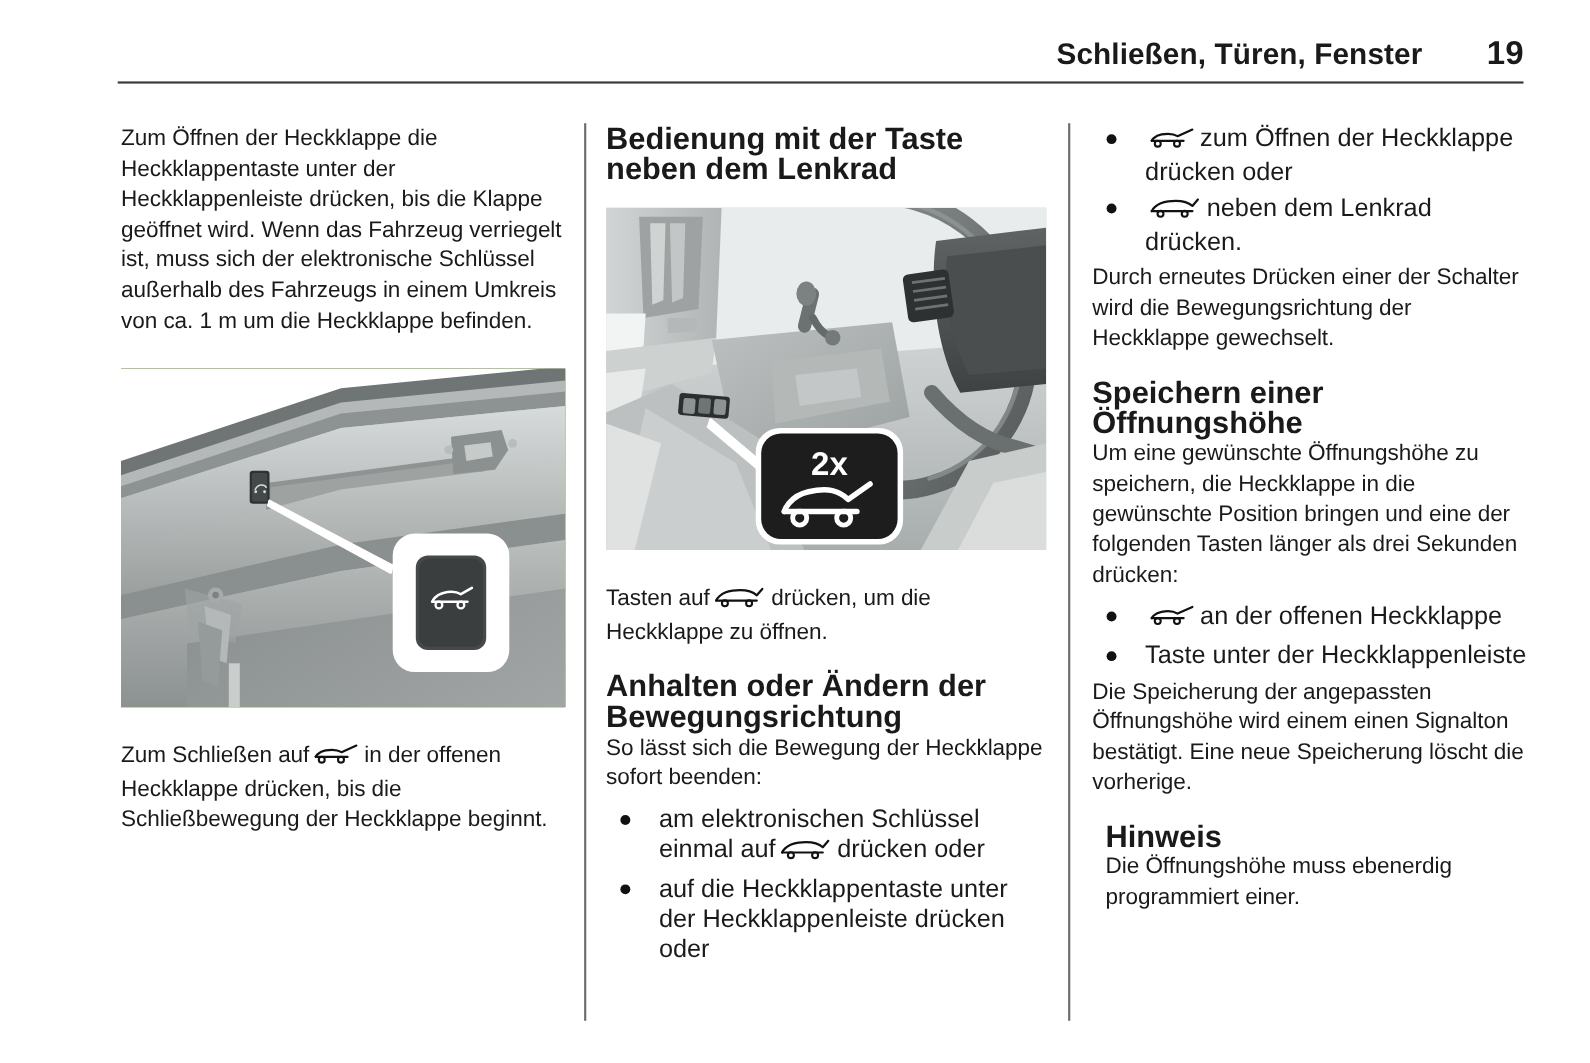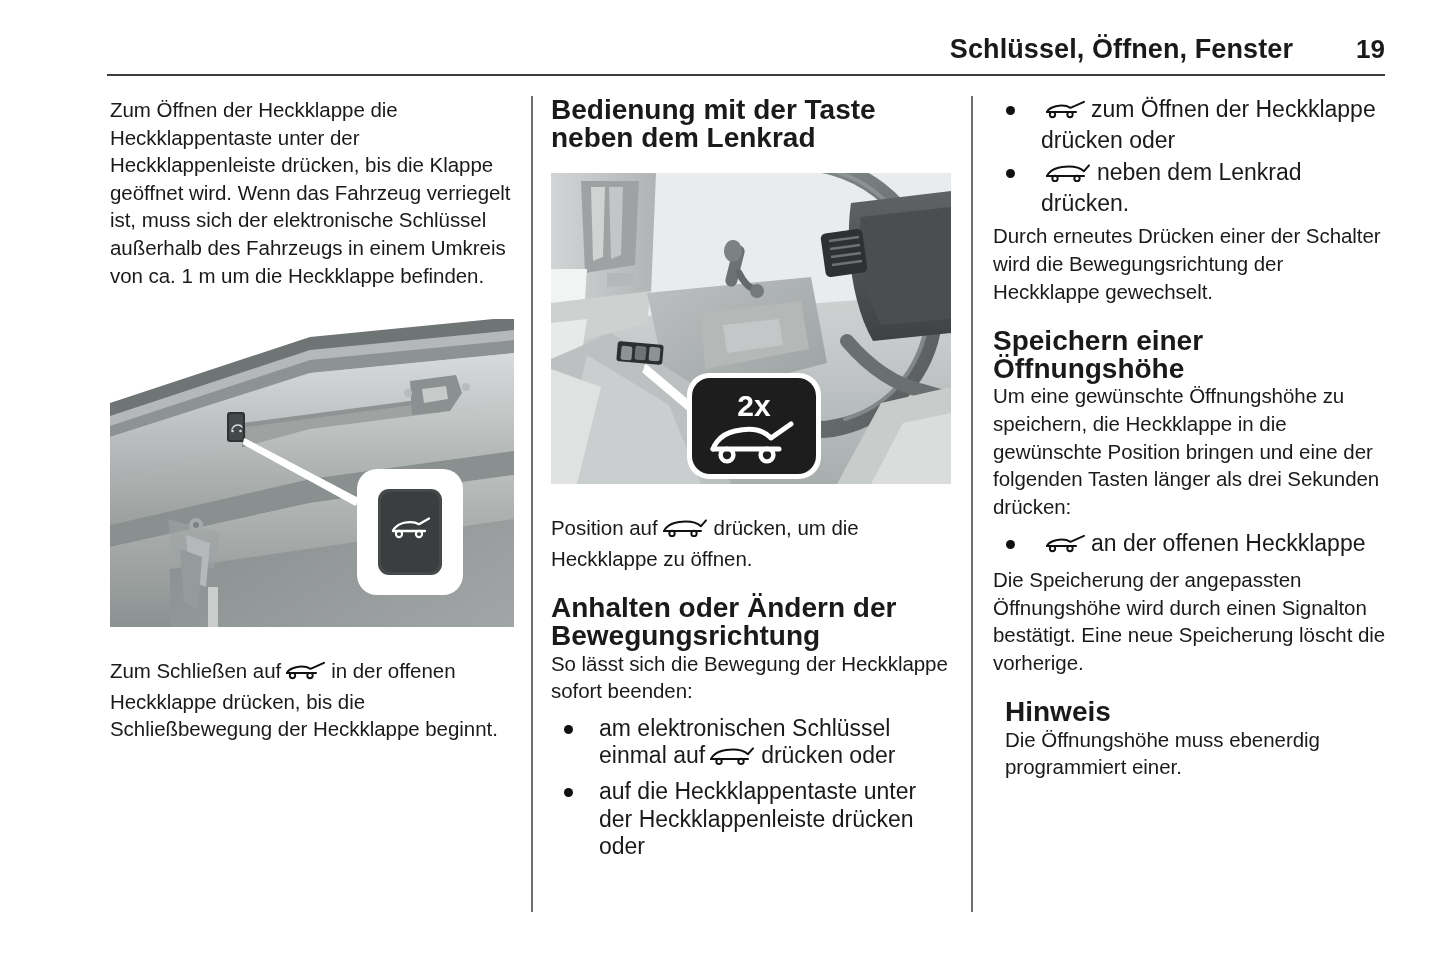--- a/index.html
+++ b/index.html
@@ -28,42 +28,42 @@
     justify-content: flex-end;
   }
   .header-title {
     font-size: 27px;
     font-weight: bold;
     letter-spacing: 0.1px;
     line-height: 30px;
     color: #1a1a1a;
   }
   .header-pageno {
-    font-size: 26px;
+    font-size: 30px;
     font-weight: bold;
     line-height: 30px;
     margin-left: 48px;
     min-width: 44px;
     text-align: right;
     color: #1a1a1a;
   }
   .header-rule {
     position: absolute;
     left: 107px;
     top: 74px;
     width: 1278px;
     height: 2px;
     background: #3c3c3c;
   }
 
   
   .columns {
     position: absolute;
     left: 0;
-    top: 96px;
+    top: 112px;
     width: 1445px;
     height: 840px;
   }
   .col {
     position: absolute;
     top: 0;
     font-size: 20.5px;
     line-height: 27.5px;
   }
   .col-1 { left: 110px;  width: 405px; }
@@ -146,21 +146,21 @@
   .figure svg { display: block; }
 
   .note-block {
     padding-left: 12px;
   }
 </style>
 </head>
 <body>
 
 <div class="page-header">
-  <div class="header-title">Schlüssel, Öffnen, Fenster</div>
+  <div class="header-title">Schließen, Türen, Fenster</div>
   <div class="header-pageno">19</div>
 </div>
 <div class="header-rule"></div>
 
 <div class="columns">
 
   <div class="divider divider-1"></div>
   <div class="divider divider-2"></div>
 
   <div class="col col-1">
@@ -361,21 +361,21 @@
             <path d="M4,24 L70,24" fill="none" stroke="#ffffff" stroke-width="5" stroke-linecap="round"></path>
             <circle cx="18" cy="30" r="6.4" fill="none" stroke="#ffffff" stroke-width="4.4"></circle>
             <circle cx="58" cy="30" r="6.4" fill="none" stroke="#ffffff" stroke-width="4.4"></circle>
           </g>
         </g>
       </svg>
     </div>
 
     <div class="gap-lg"></div>
 
-    <p class="body-text"><span>Position auf</span><span class="icon-car"><svg width="50" height="20" viewBox="0 0 50 20">
+    <p class="body-text"><span>Tasten auf</span><span class="icon-car"><svg width="50" height="20" viewBox="0 0 50 20">
             <path d="M3,13 C3,13 6,5.5 18,4 C30,2.5 36,4.6 40,8.2 L45,2.4" fill="none" stroke="#111" stroke-width="2" stroke-linecap="round" stroke-linejoin="round"></path>
             <path d="M3,13 L40,13" fill="none" stroke="#111" stroke-width="2" stroke-linecap="round"></path>
             <circle cx="11" cy="15.4" r="2.7" fill="none" stroke="#111" stroke-width="1.9"></circle>
             <circle cx="33" cy="15.4" r="2.7" fill="none" stroke="#111" stroke-width="1.9"></circle>
           </svg></span><span>drücken, um die Heckklappe zu öffnen.</span></p>
 
     <div class="gap-md"></div>
 
     <p class="sec-head">Anhalten oder Ändern der Bewegungsrichtung</p>
     <p class="body-text">So lässt sich die Bewegung der Heckklappe sofort beenden:</p>
@@ -430,23 +430,26 @@
 
     <ul class="bullets">
       <li>
         <span class="dot"></span><span class="icon-car"><svg width="44" height="20" viewBox="0 0 44 20">
               <path d="M3,12 C3,12 5,7.5 12,6.2 C18.5,5 23,5.6 26.5,7.8 L40,1.8" fill="none" stroke="#111" stroke-width="2" stroke-linecap="round" stroke-linejoin="round"></path>
               <path d="M3,12 L32,12" fill="none" stroke="#111" stroke-width="2" stroke-linecap="round"></path>
               <circle cx="8.5" cy="14.6" r="2.7" fill="none" stroke="#111" stroke-width="1.9"></circle>
               <circle cx="26" cy="14.6" r="2.7" fill="none" stroke="#111" stroke-width="1.9"></circle>
             </svg></span><span>an der offenen Heckklappe</span>
       </li>
+      <li>
+        <span class="dot"></span><span>Taste unter der Heckklappenleiste</span>
+      </li>
     </ul>
 
-    <p class="body-text">Die Speicherung der angepassten Öffnungshöhe wird durch einen Signalton bestätigt. Eine neue Speicherung löscht die vorherige.</p>
+    <p class="body-text">Die Speicherung der angepassten Öffnungshöhe wird einem einen Signalton bestätigt. Eine neue Speicherung löscht die vorherige.</p>
 
     <div class="gap-md"></div>
 
     <div class="note-block">
       <p class="sec-head">Hinweis</p>
       <p class="body-text">Die Öffnungshöhe muss ebenerdig programmiert einer.</p>
     </div>
 
   </div>
 

